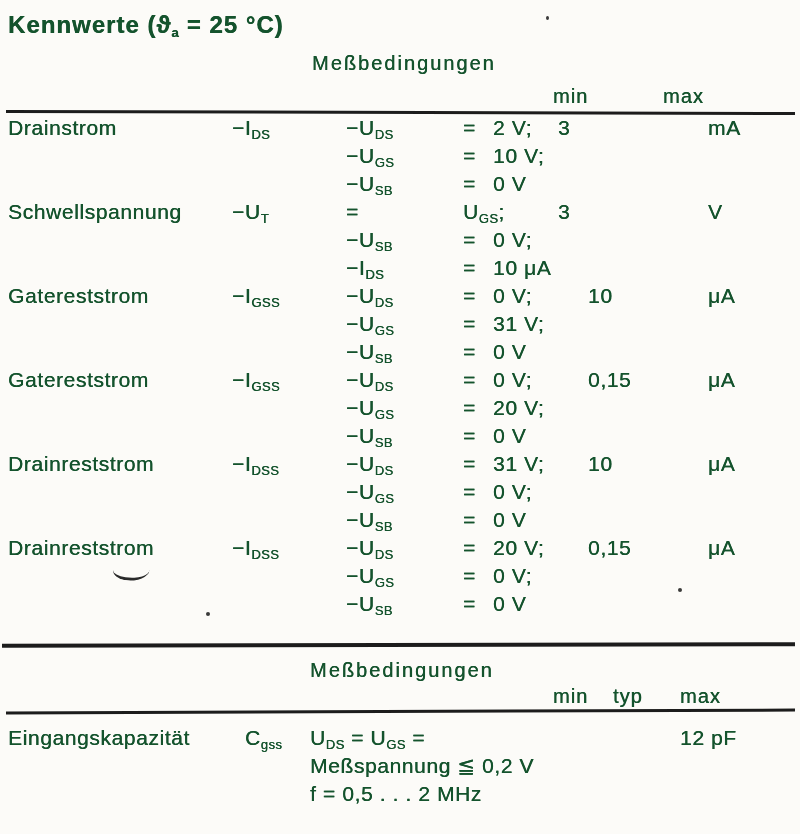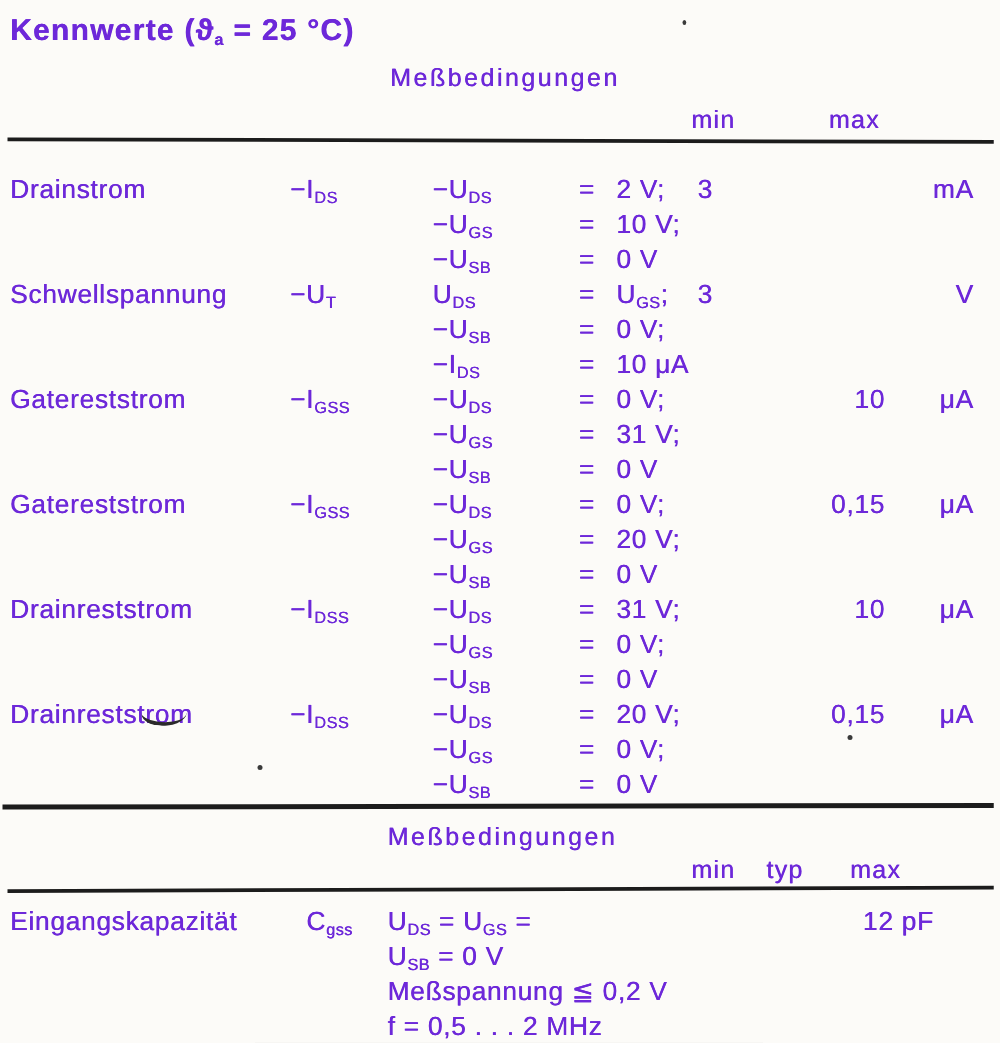--- a/index.html
+++ b/index.html
@@ -6,21 +6,21 @@
   body{
     width:800px;height:834px;
     background:#e8e8e6;
     font-family:"Liberation Sans","DejaVu Sans",sans-serif;
   }
   .page{
     position:relative;
     width:800px;height:834px;
     background:#fcfbf8;
     overflow:hidden;
-    color:#6d28d9;
+    color:#14532d;
     text-shadow:0.35px 0 currentColor; 
     letter-spacing:0.6px;
     font-size:21px;
   }
   sub{
     font-size:13px;
     line-height:0;
     vertical-align:-4px;
     letter-spacing:0.4px;
   }
@@ -48,27 +48,27 @@
   .t2-head-typ{top:685px;left:613px;}
   .t2-head-max{top:685px;left:680px;}
   .rule{
     position:absolute;left:6px;right:5px;
     background:#1c1c1c;
   }
   .rule-1{top:111px;height:3px;transform:rotate(0.15deg);}
   .rule-2{top:643px;height:4px;transform:rotate(-0.1deg);left:2px;}
   .rule-3{top:710px;height:3px;transform:rotate(-0.2deg);}
   .tbody{position:absolute;left:8px;width:786px;}
-  #t1-body{top:138px;}
+  #t1-body{top:114px;}
   #t2-body{top:724px;}
   .row{display:grid;align-items:start;}
   .row.t1{grid-template-columns:224px 86px 240px 30px 0px 120px 71px;}
   .row.t2{grid-template-columns:237px 65px 243px 62px 65px 67px 0px;}
   .row > div{line-height:28px;min-height:28px;overflow:visible;}
-  .c-max,.c-unit{text-align:right;}
+  .c-max,.c-unit{text-align:left;}
   .cond-line{white-space:pre-wrap;}
   .cond-aligned{display:grid;grid-template-columns:117px 30px 93px;margin-left:28px;}
   .cl-r{text-align:left;}
   
   .speck{position:absolute;pointer-events:none;}
   .squiggle{
     left:113px;top:566px;width:36px;height:12px;
     border-bottom:3px solid #2a2a2a;
     border-radius:0 0 70% 40%/0 0 100% 60%;
     transform:rotate(8deg);
@@ -101,21 +101,21 @@
         </div>
     <div class="c-min">3</div>
     <div class="c-typ"></div>
     <div class="c-max"></div>
     <div class="c-unit">mA</div>
   </div>
       <div class="row t1">
     <div class="c-name">Schwellspannung</div>
     <div class="c-sym">−U<sub>T</sub></div>
     <div class="c-cond">
-          <div class="cond-line cond-aligned"><span class="cl-l">U<sub>DS</sub></span><span class="cl-op">=</span><span class="cl-r">U<sub>GS</sub>;</span></div>
+          <div class="cond-line cond-aligned"><span class="cl-op">=</span><span class="cl-r">U<sub>GS</sub>;</span></div>
           <div class="cond-line cond-aligned"><span class="cl-l">−U<sub>SB</sub></span><span class="cl-op">=</span><span class="cl-r">0 V;</span></div>
           <div class="cond-line cond-aligned"><span class="cl-l">−I<sub>DS</sub></span><span class="cl-op">=</span><span class="cl-r">10 μA</span></div>
         </div>
     <div class="c-min">3</div>
     <div class="c-typ"></div>
     <div class="c-max"></div>
     <div class="c-unit">V</div>
   </div>
       <div class="row t1">
     <div class="c-name">Gatereststrom</div>
@@ -178,21 +178,20 @@
   <div class="col-head t2-head-typ">typ</div>
   <div class="col-head t2-head-max">max</div>
   <div class="rule rule-3"></div>
 
   <div class="tbody" id="t2-body">
       <div class="row t2">
     <div class="c-name">Eingangskapazität</div>
     <div class="c-sym">C<sub>gss</sub></div>
     <div class="c-cond">
           <div class="cond-line">U<sub>DS</sub> = U<sub>GS</sub> =</div>
-          <div class="cond-line">U<sub>SB</sub> = 0 V</div>
           <div class="cond-line">Meßspannung ≦ 0,2 V</div>
           <div class="cond-line">f = 0,5 . . . 2 MHz</div>
         </div>
     <div class="c-min"></div>
     <div class="c-typ"></div>
     <div class="c-max">12 pF</div>
     <div class="c-unit"></div>
   </div>
     </div>
 

